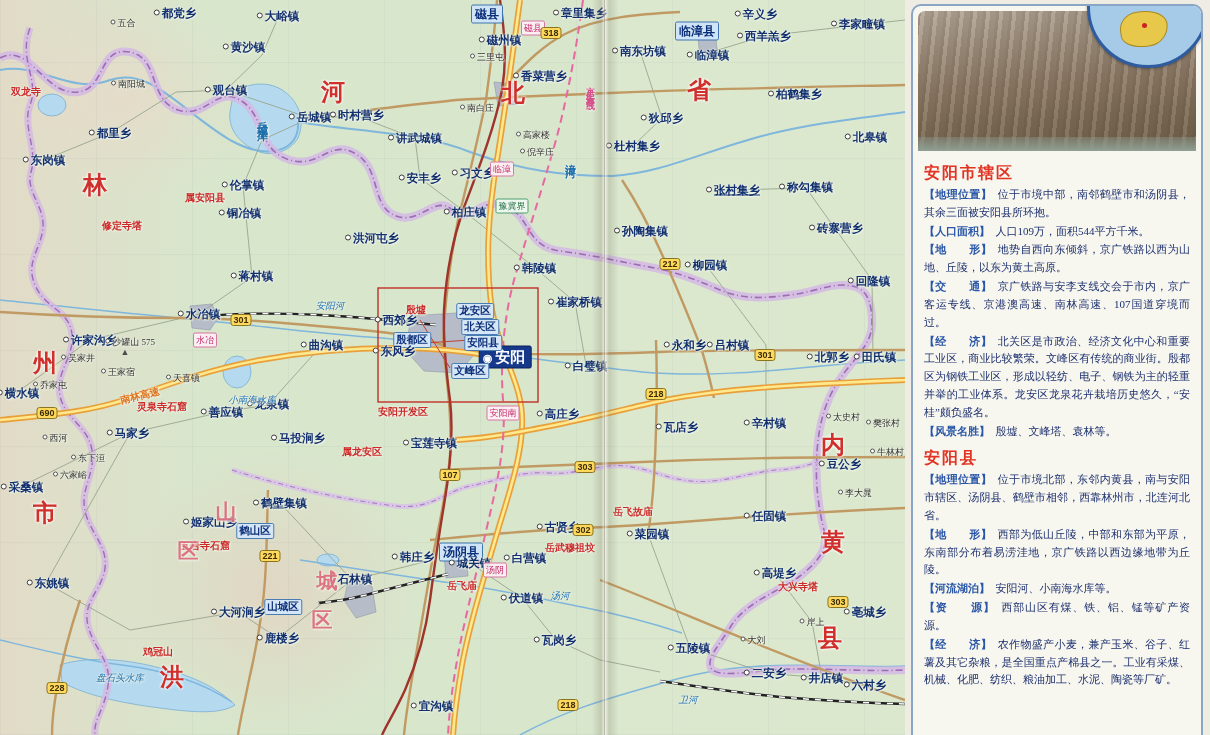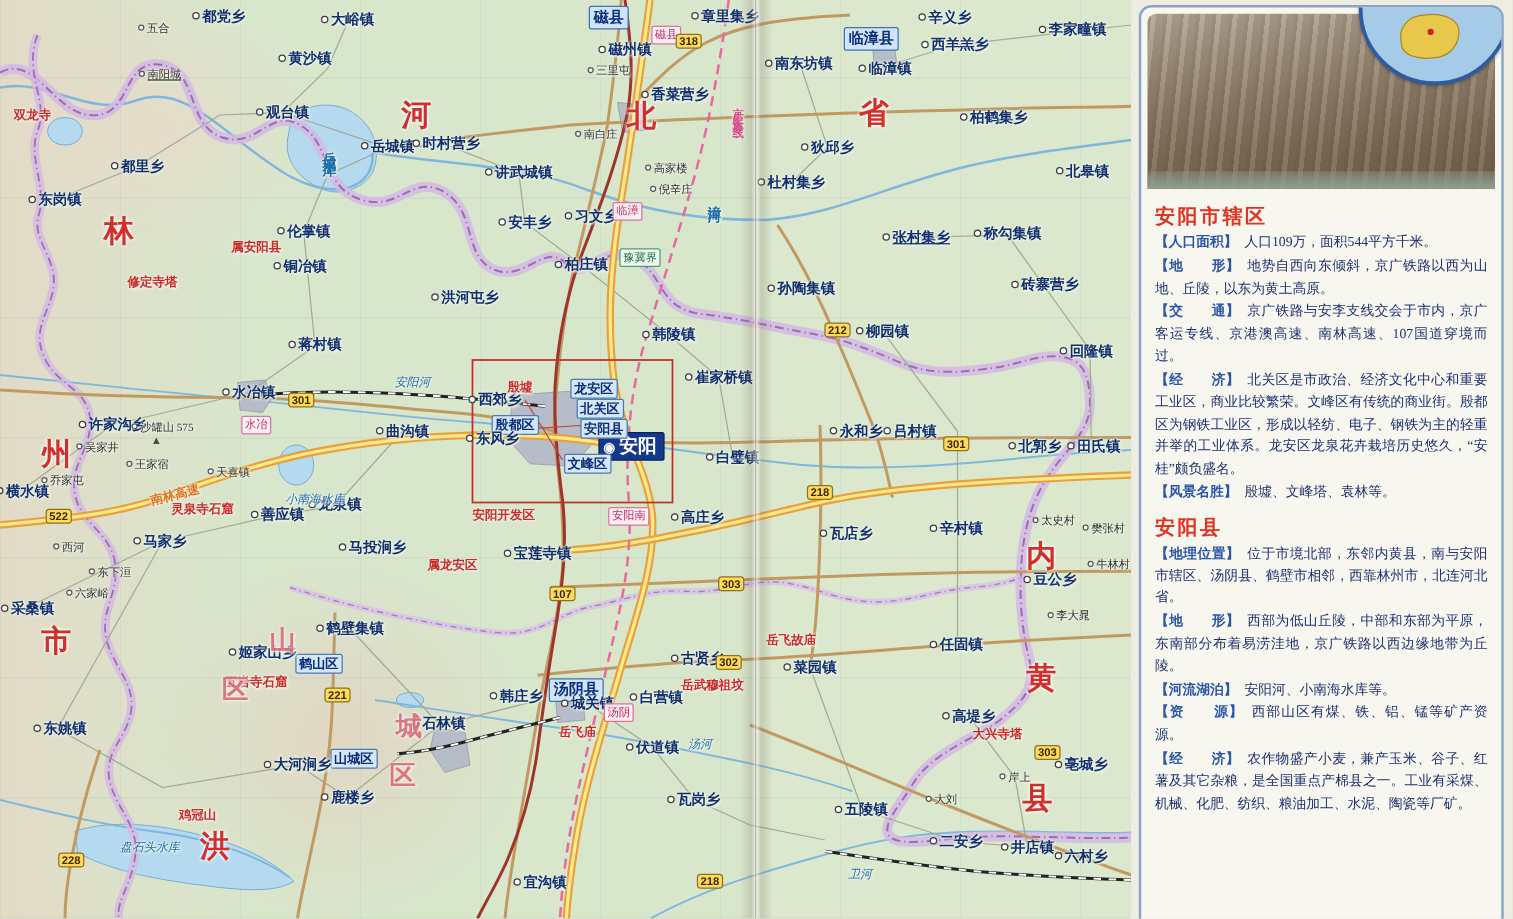--- a/index.html
+++ b/index.html
@@ -248,21 +248,21 @@
       <div class="lbl town" style="left: 775px; top: 573px;">高堤乡</div>
       <div class="lbl town" style="left: 865px; top: 612px;">亳城乡</div>
       <div class="lbl town" style="left: 689px; top: 648px;">五陵镇</div>
       <div class="lbl town" style="left: 765px; top: 673px;">二安乡</div>
       <div class="lbl town" style="left: 822px; top: 678px;">井店镇</div>
       <div class="lbl town" style="left: 865px; top: 685px;">六村乡</div>
       <div class="lbl town" style="left: 396px; top: 320px;">西郊乡</div>
       <div class="lbl town" style="left: 394px; top: 351px;">东风乡</div>
       <div class="lbl vill" style="left: 123px; top: 23px;">五合</div>
       <div class="lbl vill" style="left: 487px; top: 57px;">三里屯</div>
-      <div class="lbl vill" style="left: 128px; top: 60px; text-decoration: underline;">南阳城</div>
+      <div class="lbl vill" style="left: 128px; top: 84px;">南阳城</div>
       <div class="lbl vill" style="left: 477px; top: 108px;">南白庄</div>
       <div class="lbl vill" style="left: 533px; top: 135px;">高家楼</div>
       <div class="lbl vill" style="left: 537px; top: 152px;">倪辛庄</div>
       <div class="lbl vill" style="left: 118px; top: 372px;">王家宿</div>
       <div class="lbl vill" style="left: 78px; top: 358px;">吴家井</div>
       <div class="lbl vill" style="left: 50px; top: 385px;">乔家屯</div>
       <div class="lbl vill" style="left: 55px; top: 438px;">西河</div>
       <div class="lbl vill" style="left: 88px; top: 458px;">东下洹</div>
       <div class="lbl vill" style="left: 70px; top: 475px;">六家峪</div>
       <div class="lbl vill" style="left: 843px; top: 417px;">太史村</div>
@@ -284,21 +284,21 @@
       <div class="lbl red" style="left: 205px; top: 198px;">属安阳县</div>
       <div class="lbl red" style="left: 362px; top: 452px;">属龙安区</div>
       <div class="lbl red" style="left: 403px; top: 412px;">安阳开发区</div>
       <div class="lbl pbox" style="left: 205px; top: 340px;">水冶</div>
       <div class="lbl pbox" style="left: 503px; top: 413px;">安阳南</div>
       <div class="lbl pbox" style="left: 495px; top: 570px;">汤阴</div>
       <div class="lbl pbox" style="left: 502px; top: 169px;">临漳</div>
       <div class="lbl pbox" style="left: 533px; top: 28px;">磁县</div>
       <div class="lbl gbox" style="left: 512px; top: 206px;">豫冀界</div>
       <div class="lbl shield" style="left: 551px; top: 33px;">318</div>
-      <div class="lbl shield" style="left: 47px; top: 413px;">522</div>
+      <div class="lbl shield" style="left: 47px; top: 413px;">690</div>
       <div class="lbl shield" style="left: 241px; top: 320px;">301</div>
       <div class="lbl shield" style="left: 450px; top: 475px;">107</div>
       <div class="lbl shield" style="left: 585px; top: 467px;">303</div>
       <div class="lbl shield" style="left: 583px; top: 530px;">302</div>
       <div class="lbl shield" style="left: 670px; top: 264px;">212</div>
       <div class="lbl shield" style="left: 656px; top: 394px;">218</div>
       <div class="lbl shield" style="left: 765px; top: 355px;">301</div>
       <div class="lbl shield" style="left: 270px; top: 556px;">221</div>
       <div class="lbl shield" style="left: 57px; top: 688px;">228</div>
       <div class="lbl shield" style="left: 568px; top: 705px;">218</div>
@@ -338,20 +338,21 @@
     <div id="photo">
       <div class="strata"></div>
       <div class="water-edge"></div>
     </div>
     <div id="inset-circle">
       <div id="inset-region"></div>
       <div id="inset-dot"></div>
     </div>
     <div id="sections">
         <div class="sec-title">安阳市辖区</div>
+        <p class="item"><span class="lab">【地理位置】</span> 位于市境中部，南邻鹤壁市和汤阴县，其余三面被安阳县所环抱。</p>
         <p class="item"><span class="lab">【人口面积】</span> 人口109万，面积544平方千米。</p>
         <p class="item"><span class="lab">【地　　形】</span> 地势自西向东倾斜，京广铁路以西为山地、丘陵，以东为黄土高原。</p>
         <p class="item"><span class="lab">【交　　通】</span> 京广铁路与安李支线交会于市内，京广客运专线、京港澳高速、南林高速、107国道穿境而过。</p>
         <p class="item"><span class="lab">【经　　济】</span> 北关区是市政治、经济文化中心和重要工业区，商业比较繁荣。文峰区有传统的商业街。殷都区为钢铁工业区，形成以轻纺、电子、钢铁为主的轻重并举的工业体系。龙安区龙泉花卉栽培历史悠久，“安桂”颇负盛名。</p>
         <p class="item"><span class="lab">【风景名胜】</span> 殷墟、文峰塔、袁林等。</p>
         <div class="sec-title">安阳县</div>
         <p class="item"><span class="lab">【地理位置】</span> 位于市境北部，东邻内黄县，南与安阳市辖区、汤阴县、鹤壁市相邻，西靠林州市，北连河北省。</p>
         <p class="item"><span class="lab">【地　　形】</span> 西部为低山丘陵，中部和东部为平原，东南部分布着易涝洼地，京广铁路以西边缘地带为丘陵。</p>
         <p class="item"><span class="lab">【河流湖泊】</span> 安阳河、小南海水库等。</p>
         <p class="item"><span class="lab">【资　　源】</span> 西部山区有煤、铁、铝、锰等矿产资源。</p>

